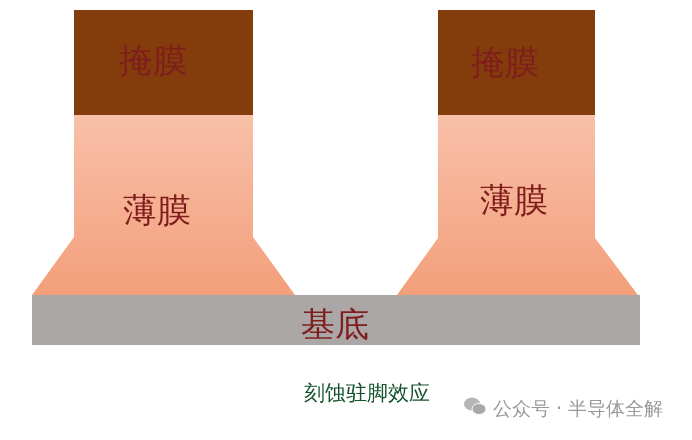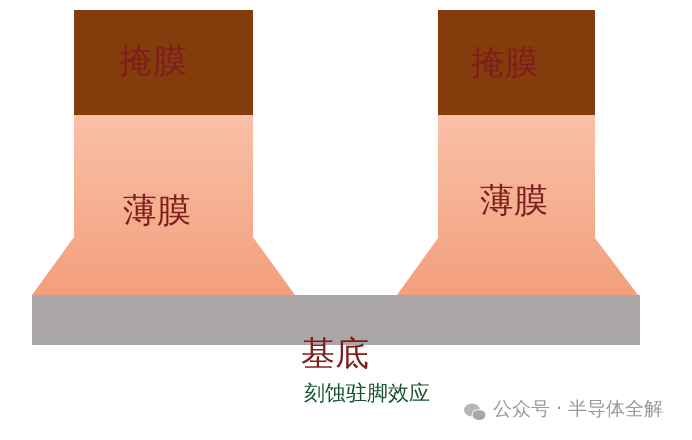--- a/index.html
+++ b/index.html
@@ -1,20 +1,20 @@
 <!DOCTYPE html>
 <html><head>
 <meta charset="utf-8">
 <style>
   html,body{margin:0;padding:0;background:#ffffff;}
   body{width:692px;height:440px;position:relative;overflow:hidden;font-family:"DejaVu Sans",sans-serif;}
   svg.diagram{position:absolute;left:0;top:0;}
   .label{position:absolute;color:#7f1d1d;font-size:34px;line-height:1;white-space:nowrap;transform:translate(-50%,-50%);}
   .caption{position:absolute;left:304px;top:379px;font-family:"DejaVu Serif",serif;font-size:21px;color:#14532d;white-space:nowrap;}
-  .watermark{position:absolute;left:463px;top:396px;display:flex;align-items:flex-end;gap:6px;font-size:19px;color:#9a9a9a;white-space:nowrap;}
+  .watermark{position:absolute;left:463px;top:396px;display:flex;align-items:flex-start;gap:6px;font-size:19px;color:#9a9a9a;white-space:nowrap;}
   .wm-icon{width:24px;height:20px;position:relative;}
 </style>
 </head>
 <body>
 
 <svg class="diagram" width="692" height="440" viewBox="0 0 692 440">
   <defs>
     <linearGradient id="filmGrad" x1="0" y1="0" x2="0" y2="1">
       <stop offset="0" stop-color="#F8C0A8"></stop>
       <stop offset="1" stop-color="#F39F7B"></stop>
@@ -27,21 +27,21 @@
   <path d="M438 115 L595 115 L595 238 L638 295 L397 295 L438 238 Z" fill="url(#filmGrad)"></path>
   <rect x="438" y="10" width="157" height="105" fill="#843C0C"></rect>
 
   <rect x="32" y="295" width="608" height="50" fill="#AAA7A6"></rect>
 </svg>
 
 <div class="label" style="left:153px;top:60px;">掩膜</div>
 <div class="label" style="left:157px;top:210px;">薄膜</div>
 <div class="label" style="left:505px;top:62px;">掩膜</div>
 <div class="label" style="left:514px;top:200px;">薄膜</div>
-<div class="label" style="left:335px;top:324px;font-family:'DejaVu Serif',serif;margin-top:29px;">基底</div>
+<div class="label" style="left:335px;top:324px;font-family:'DejaVu Serif',serif;">基底</div>
 
 <div class="caption">刻蚀驻脚效应</div>
 
 <div class="watermark">
   <span class="wm-icon">
     <svg width="24" height="20" viewBox="0 0 24 20">
       <ellipse cx="9" cy="8" rx="8" ry="6.5" fill="#b5b5b5"></ellipse>
       <ellipse cx="16" cy="13" rx="7" ry="5.5" fill="#a8a8a8" stroke="#fff" stroke-width="1"></ellipse>
     </svg>
   </span>

